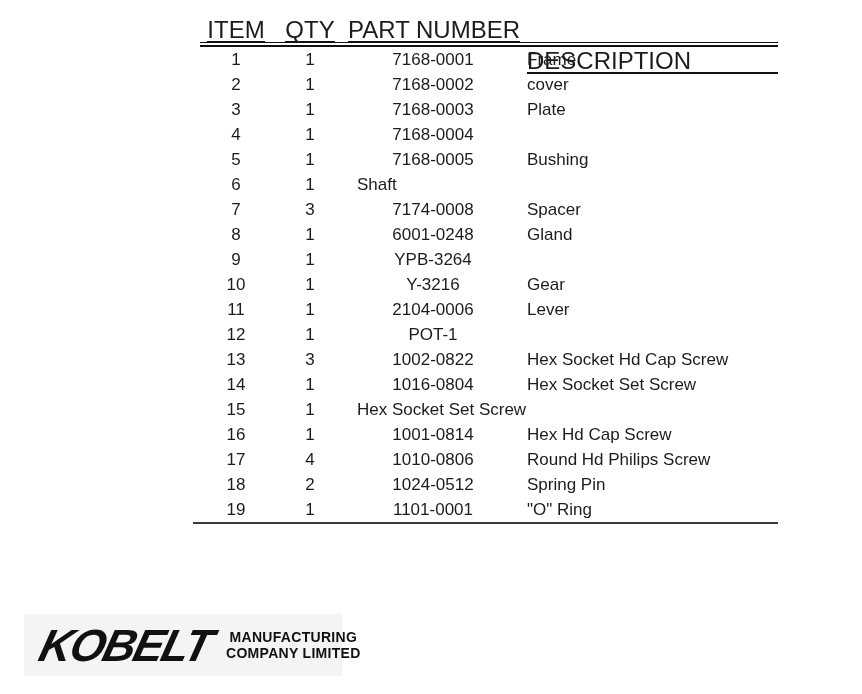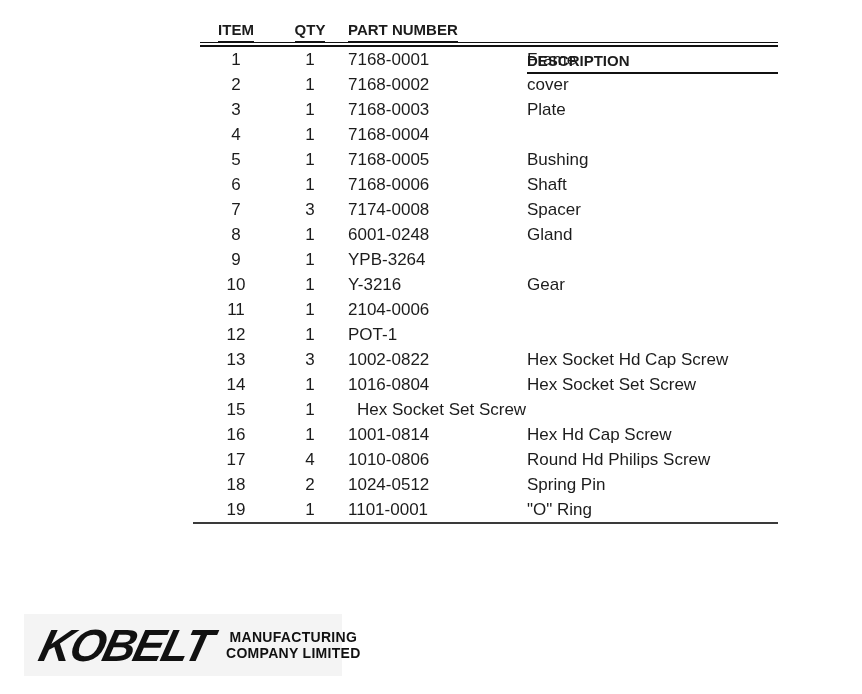--- a/index.html
+++ b/index.html
@@ -19,29 +19,29 @@
 
   
   .table-wrap {
     position: absolute;
     left: 200px;
     top: 20px;
     width: 578px;
   }
   .header-row {
     display: flex;
-    font-weight: bold;
-    font-size: 15px;
+    font-weight: normal;
+    font-size: 24px;
     height: 22px;
     line-height: 20px;
     white-space: nowrap;
   }
   .c-item { width: 72px;  text-align: center; }
   .c-qty  { width: 76px;  text-align: center; }
-  .c-part { width: 170px; }
+  .c-part { width: 170px; text-align: center; }
   .c-desc { flex: 1; text-align: left; padding-left: 9px; }
 
   .hdr-underline {
     display: inline-block;
     border-bottom: 2px solid #111;
     padding-bottom: 1px;
   }
   .c-desc .hdr-underline {
     display: block;
     width: 100%;
@@ -158,21 +158,20 @@
         <div class="t-row">
           <div class="c-item">5</div>
           <div class="c-qty">1</div>
           <div class="c-part">7168-0005</div>
           <div class="c-desc">Bushing</div>
         </div>
 
         <div class="t-row">
           <div class="c-item">6</div>
           <div class="c-qty">1</div>
-          <div class="c-part">7168-0006</div>
           <div class="c-desc">Shaft</div>
         </div>
 
         <div class="t-row">
           <div class="c-item">7</div>
           <div class="c-qty">3</div>
           <div class="c-part">7174-0008</div>
           <div class="c-desc">Spacer</div>
         </div>
 
@@ -193,20 +192,21 @@
           <div class="c-item">10</div>
           <div class="c-qty">1</div>
           <div class="c-part">Y-3216</div>
           <div class="c-desc">Gear</div>
         </div>
 
         <div class="t-row">
           <div class="c-item">11</div>
           <div class="c-qty">1</div>
           <div class="c-part">2104-0006</div>
+          <div class="c-desc">Lever</div>
         </div>
 
         <div class="t-row">
           <div class="c-item">12</div>
           <div class="c-qty">1</div>
           <div class="c-part">POT-1</div>
         </div>
 
         <div class="t-row">
           <div class="c-item">13</div>

